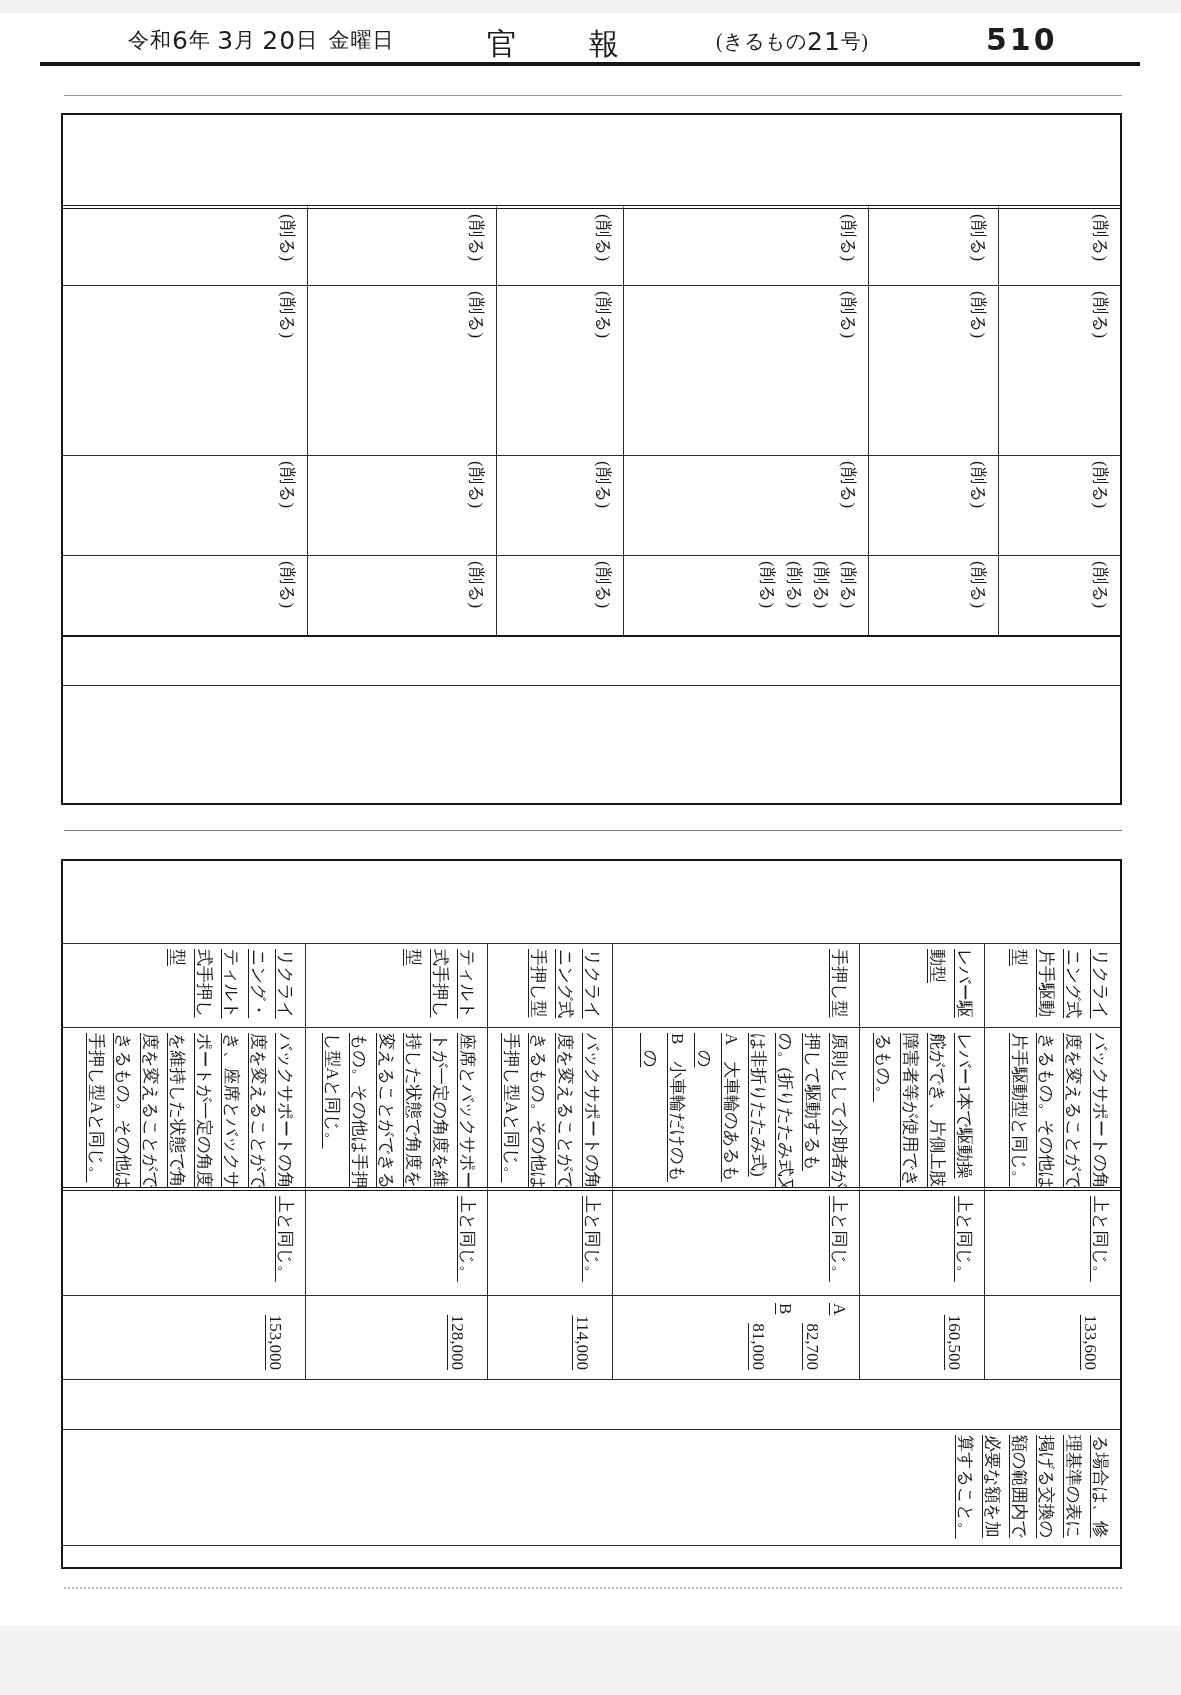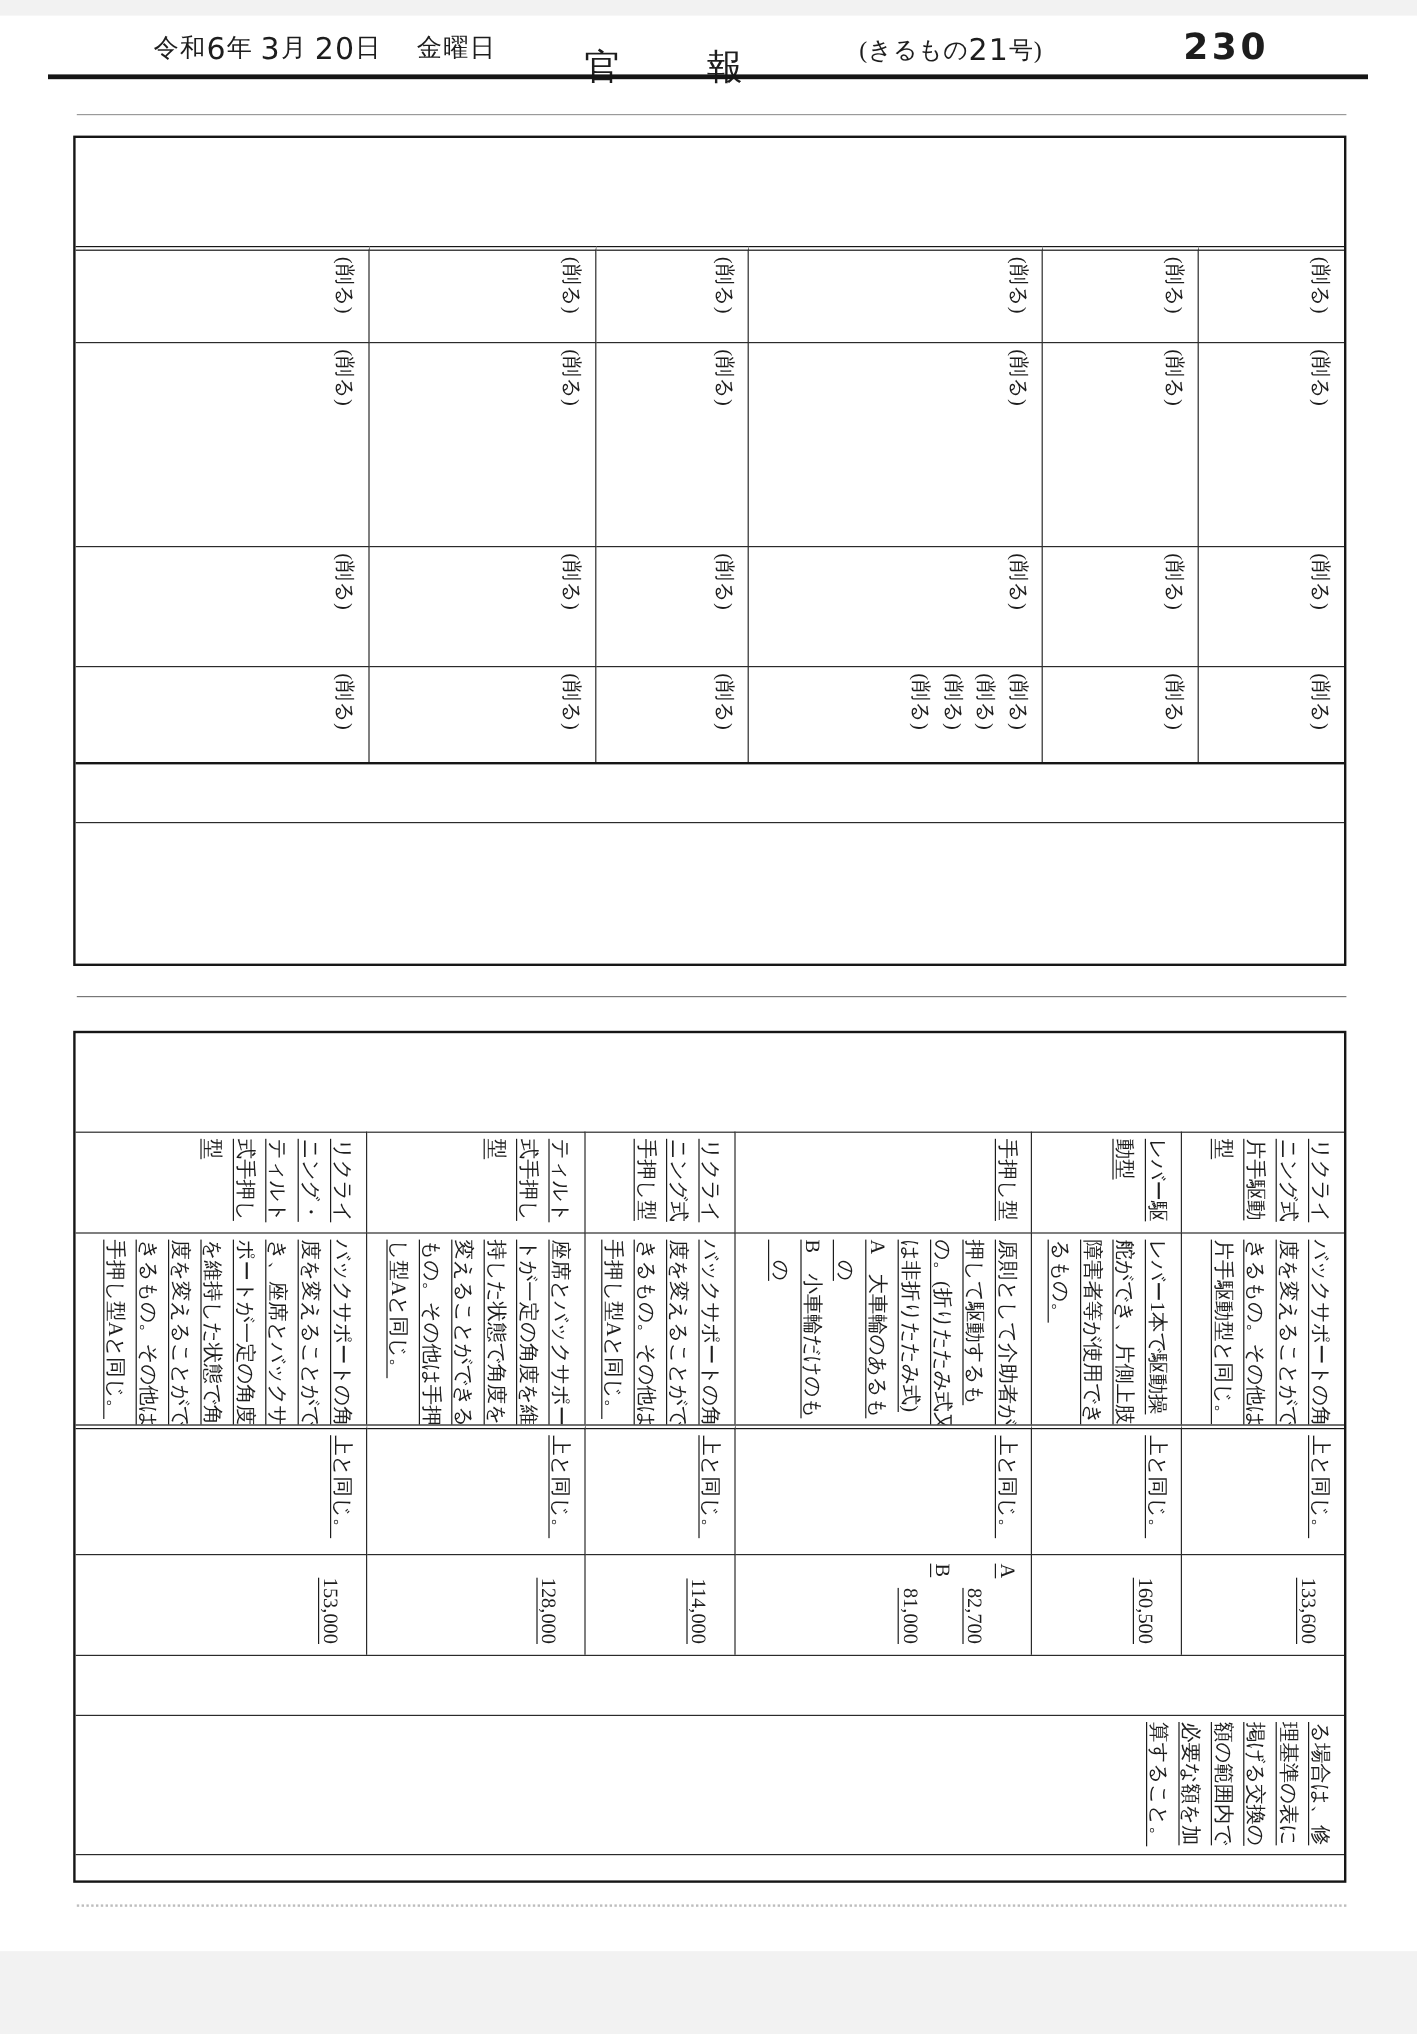--- a/index.html
+++ b/index.html
@@ -11,22 +11,22 @@
     overflow:hidden;
   }
   .band{position:absolute;left:0;width:1181px;background:#f2f2f2;}
   .band.top{top:0;height:13px;}
   .band.bottom{top:1626px;height:69px;}
 
   
   .hdr{position:absolute;white-space:nowrap;}
   .h-date{left:128px;top:26px;font-size:21px;letter-spacing:1px;}
   .h-date .dg,.h-issue .dg{font-family:"DejaVu Sans","Liberation Sans",sans-serif;font-size:25px;letter-spacing:1px;vertical-align:-2px;}
-  .h-weekday{margin-left:23px;}
-  .h-title{left:487px;top:36px;font-size:30px;}
+  .h-weekday{margin-left:4px;}
+  .h-title{left:487px;top:24px;font-size:30px;}
   .h-title .t2{margin-left:72px;}
   .h-issue{left:716px;top:27px;font-size:20px;letter-spacing:0.5px;}
   .h-page{left:986px;top:22px;font-family:"DejaVu Sans","Liberation Sans",sans-serif;
           font-size:30px;font-weight:bold;letter-spacing:3px;}
   .rule-thick{position:absolute;left:40px;top:62px;width:1100px;height:4px;background:#151515;}
   .rule-thin{position:absolute;left:64px;height:0;border-top:1px solid #9a9a9a;width:1058px;}
   .rt1{top:95px;}
   .rt2{top:830px;border-top:1px solid #777;}
   .rt3{top:1587px;border-top:2px dotted #bdbdbd;}
 
@@ -68,21 +68,21 @@
   <span class="dg">3</span><span>月</span>
   <span class="dg">20</span><span>日</span>
   <span class="h-weekday">金曜日</span>
 </div>
 <div class="hdr h-title">
   <span>官</span><span class="t2">報</span>
 </div>
 <div class="hdr h-issue">
   <span>(きるもの</span><span class="dg">21</span><span>号)</span>
 </div>
-<div class="hdr h-page">230</div>
+<div class="hdr h-page">510</div>
 <div class="rule-thick"></div>
 
 <div class="rule-thin rt1"></div>
 <div class="rule-thin rt2"></div>
 <div class="rule-thin rt3"></div>
 
 <div class="tbl-wrap" style="left:65px;top:113px;width:1057px;height:692px">
   <div class="land" id="old-grid">
     <div class="c" style="grid-column:1;grid-row:1/7"></div>
     <div class="c bl2" style="grid-column:6;grid-row:1/7"></div>

